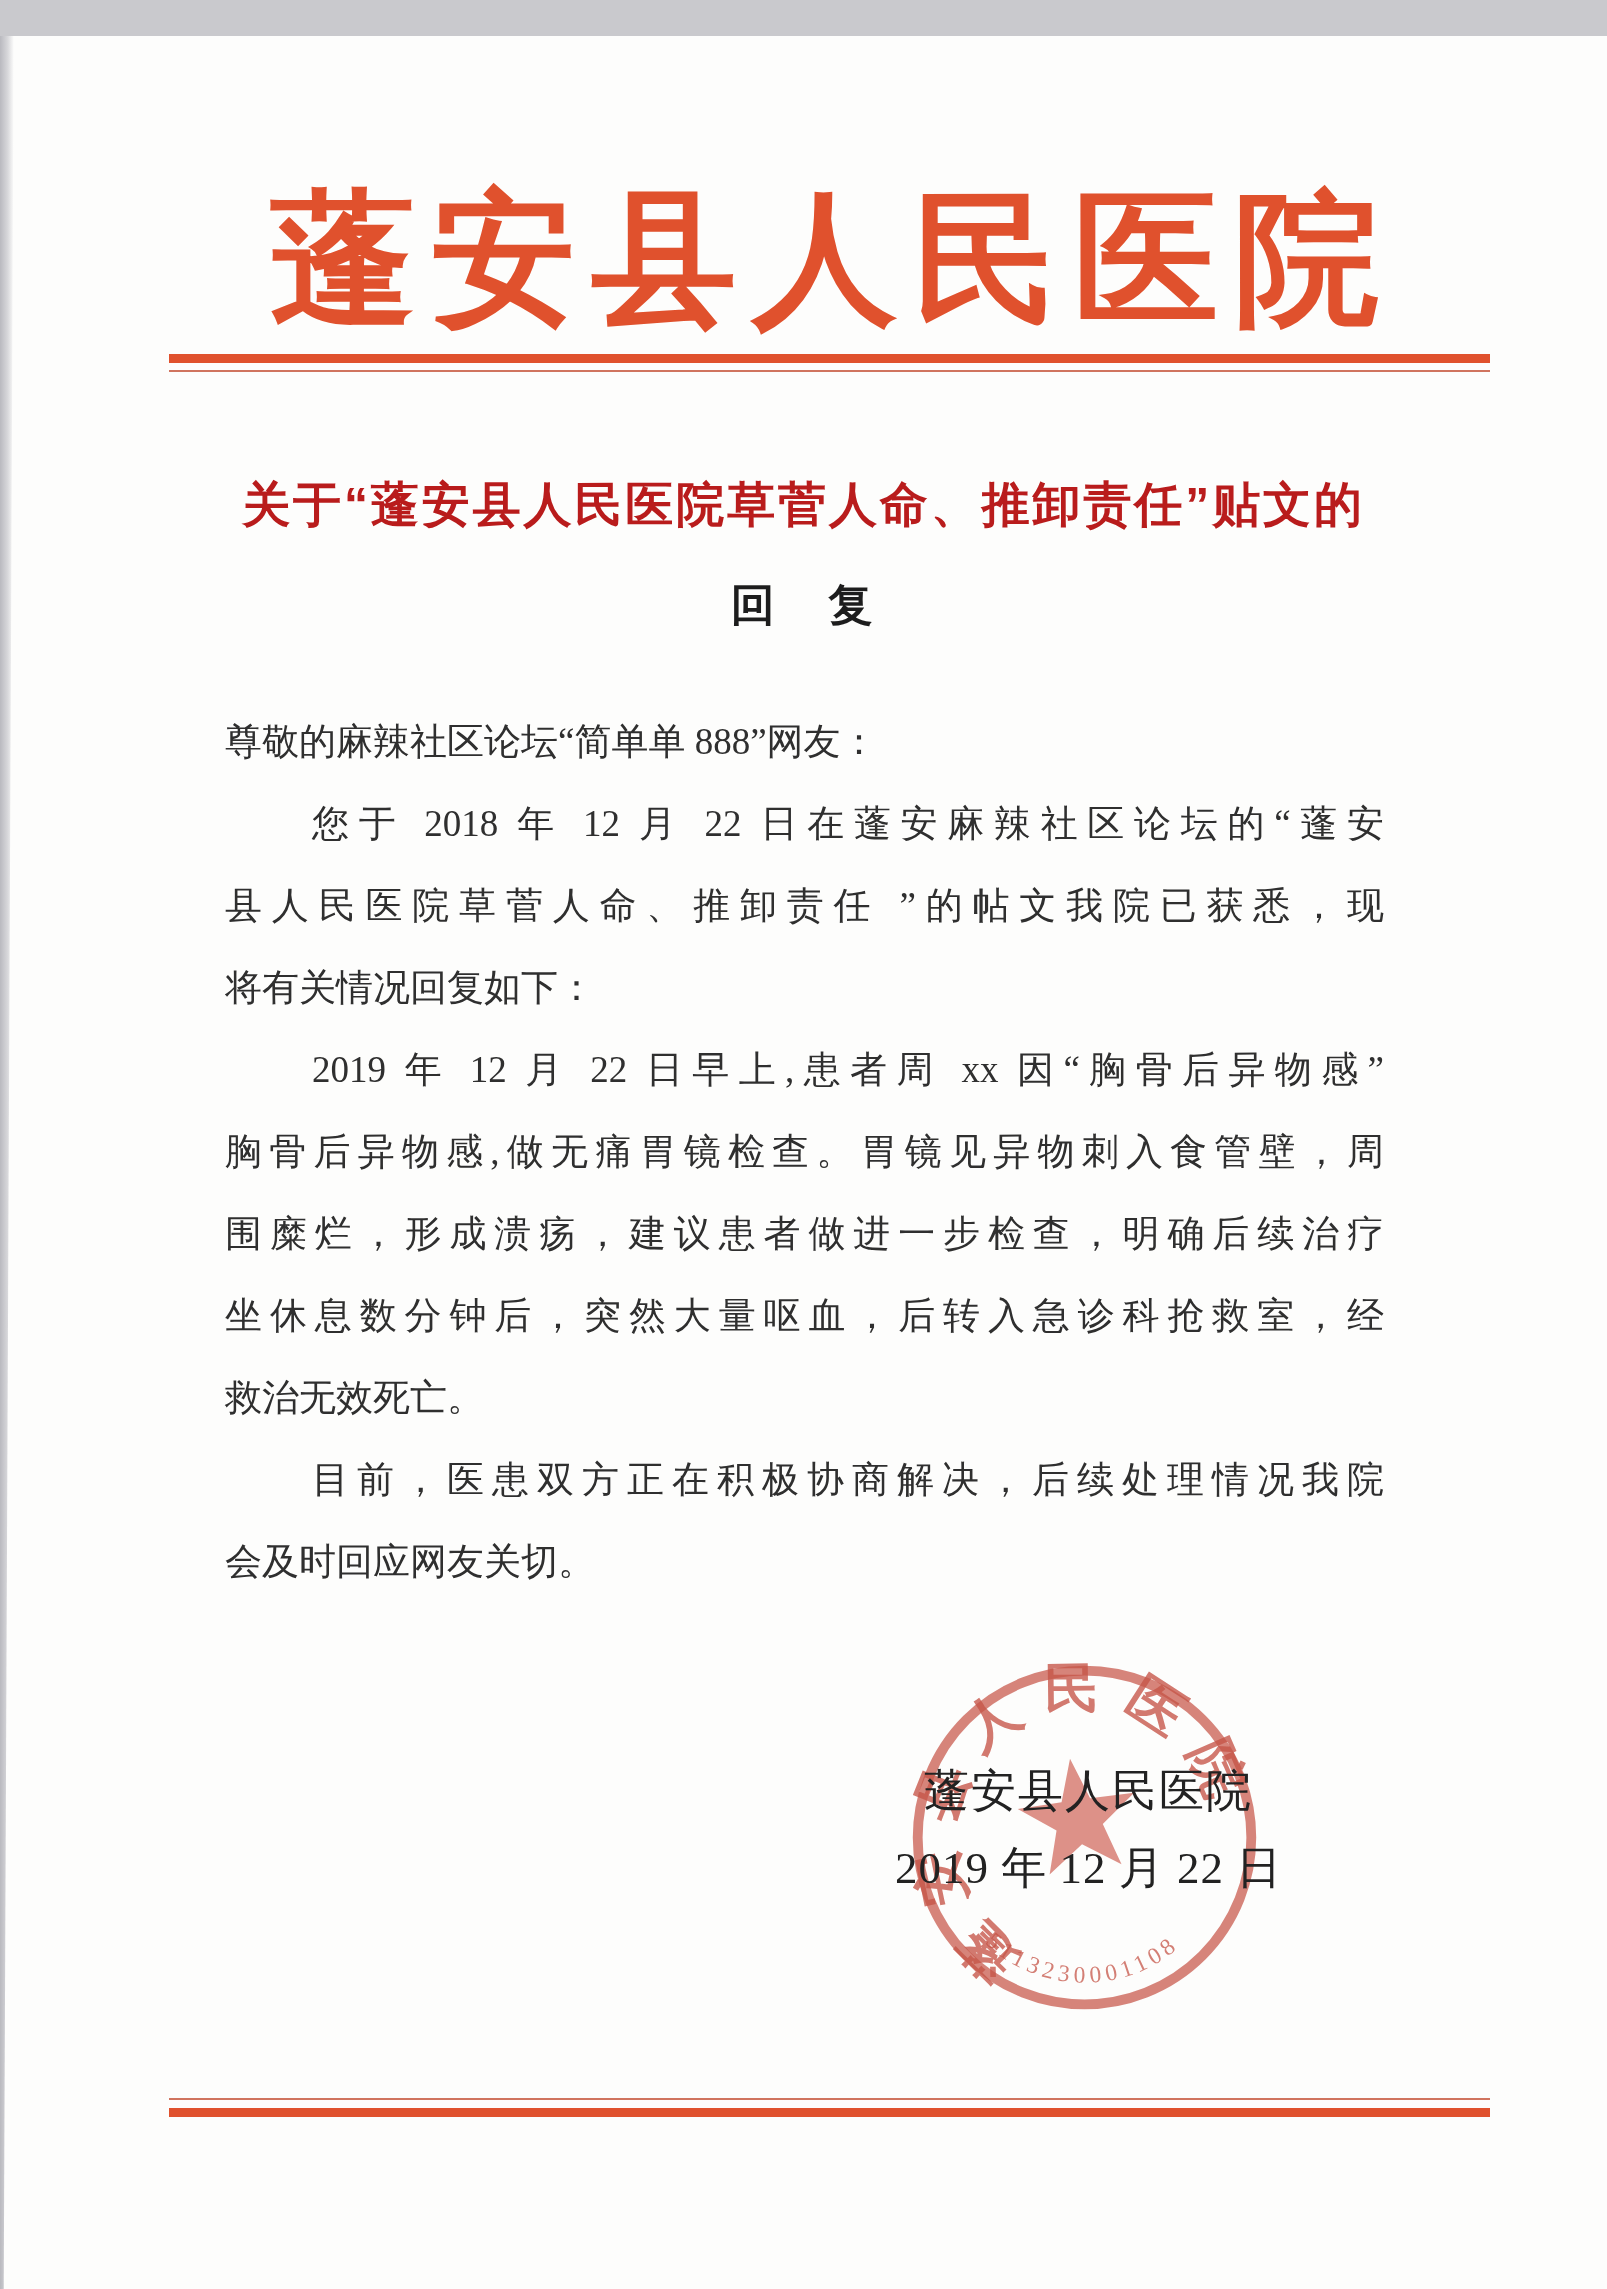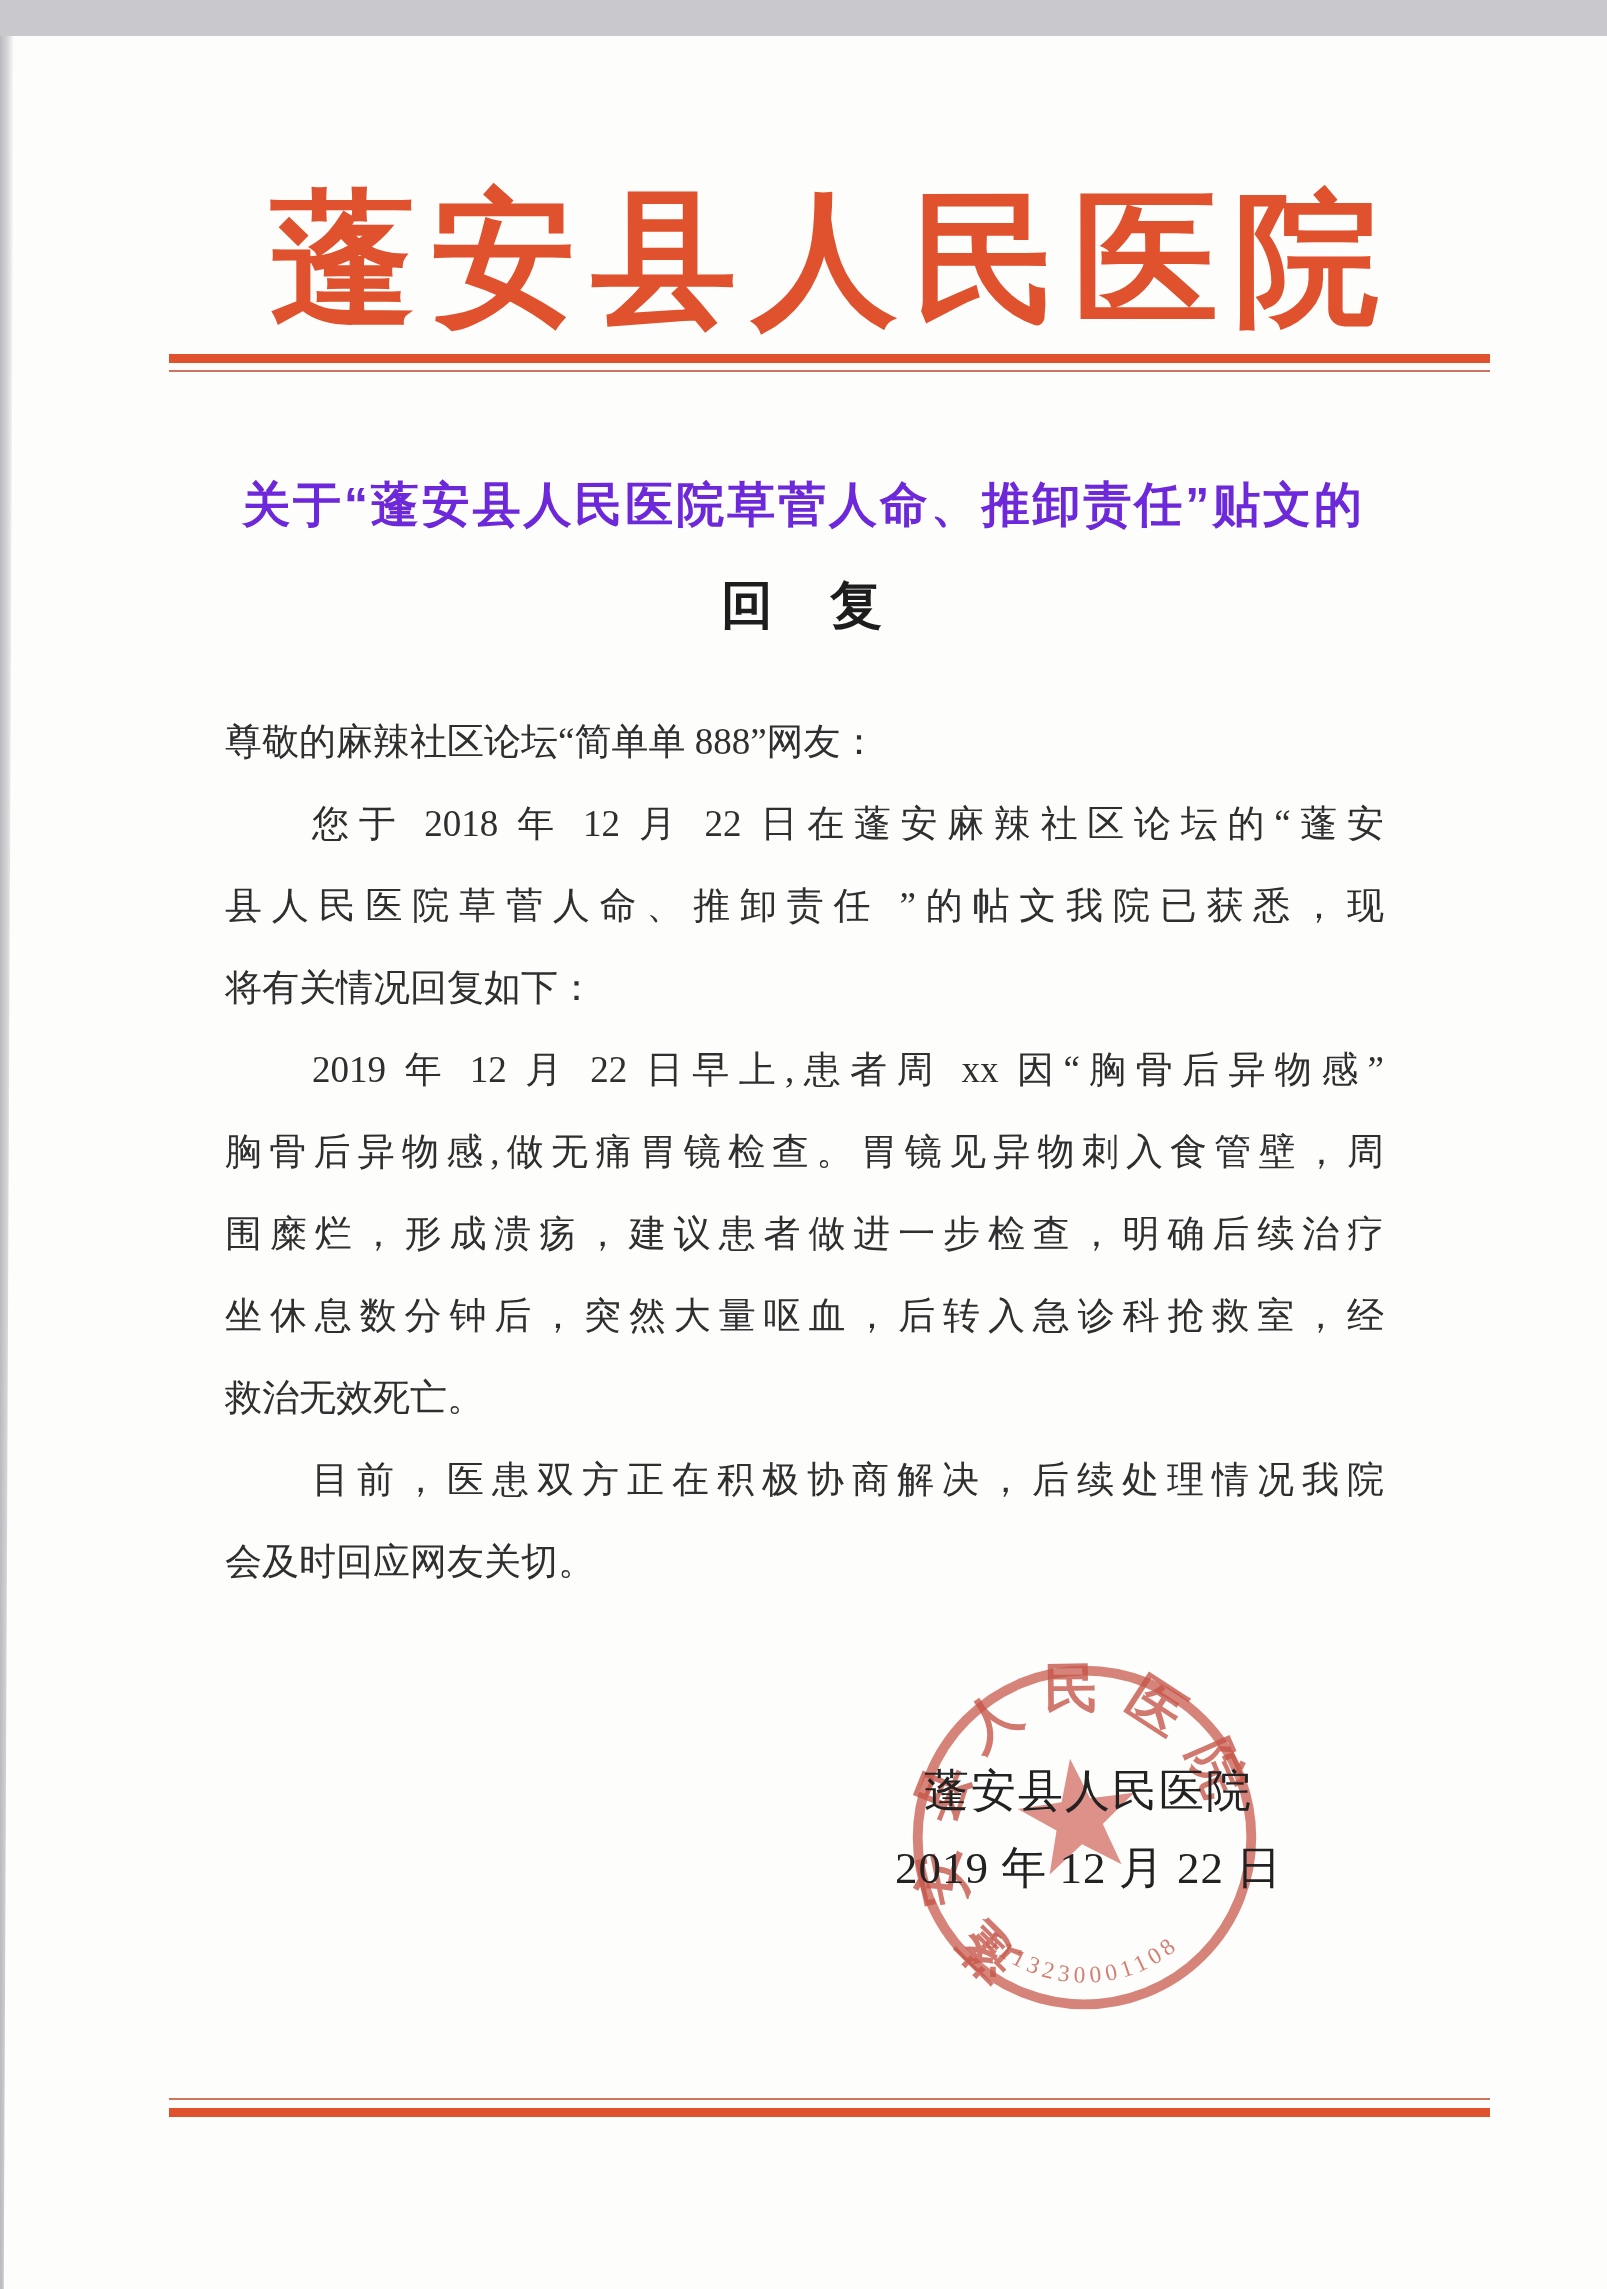--- a/index.html
+++ b/index.html
@@ -37,27 +37,27 @@
   .rule.thin{height:2px;background:#d0745f;}
   .r-top-thick{top:318px;}
   .r-top-thin{top:334px;}
   .r-bot-thin{top:2062px;}
   .r-bot-thick{top:2072px;}
   .doc-title{
     position:absolute;left:147px;top:441px;width:1313px;
     text-align:center;
     font-family:"Liberation Sans","DejaVu Sans",sans-serif;
     font-weight:bold;font-size:48px;line-height:55px;
-    letter-spacing:2.9px;color:#6d28d9;white-space:nowrap;
+    letter-spacing:2.9px;color:#b91c1c;white-space:nowrap;
   }
   .doc-subtitle{
     position:absolute;left:147px;top:537px;width:1313px;
     text-align:center;
-    font-family:Liberation Sans, sans-serif;
-    font-weight:bold;font-size:52px;line-height:65px;
+    font-family:Liberation Serif, serif;
+    font-weight:bold;font-size:44px;line-height:65px;
     word-spacing:35px;letter-spacing:3.9px;color:#1d1d1d;
   }
   .body-text{
     position:absolute;left:225px;top:665px;width:1159px;
     color:#2f2f2f;
     font-size:37px;
   }
   .bline{
     height:82px;line-height:82px;
     white-space:nowrap;

